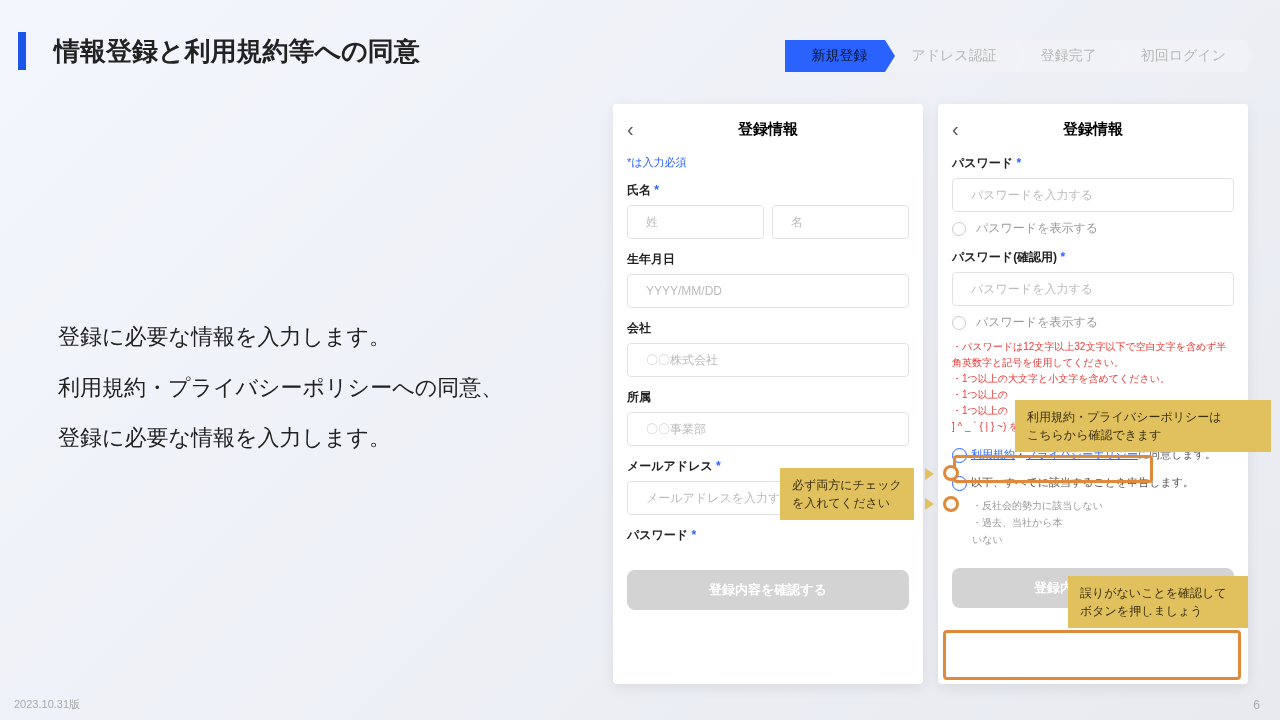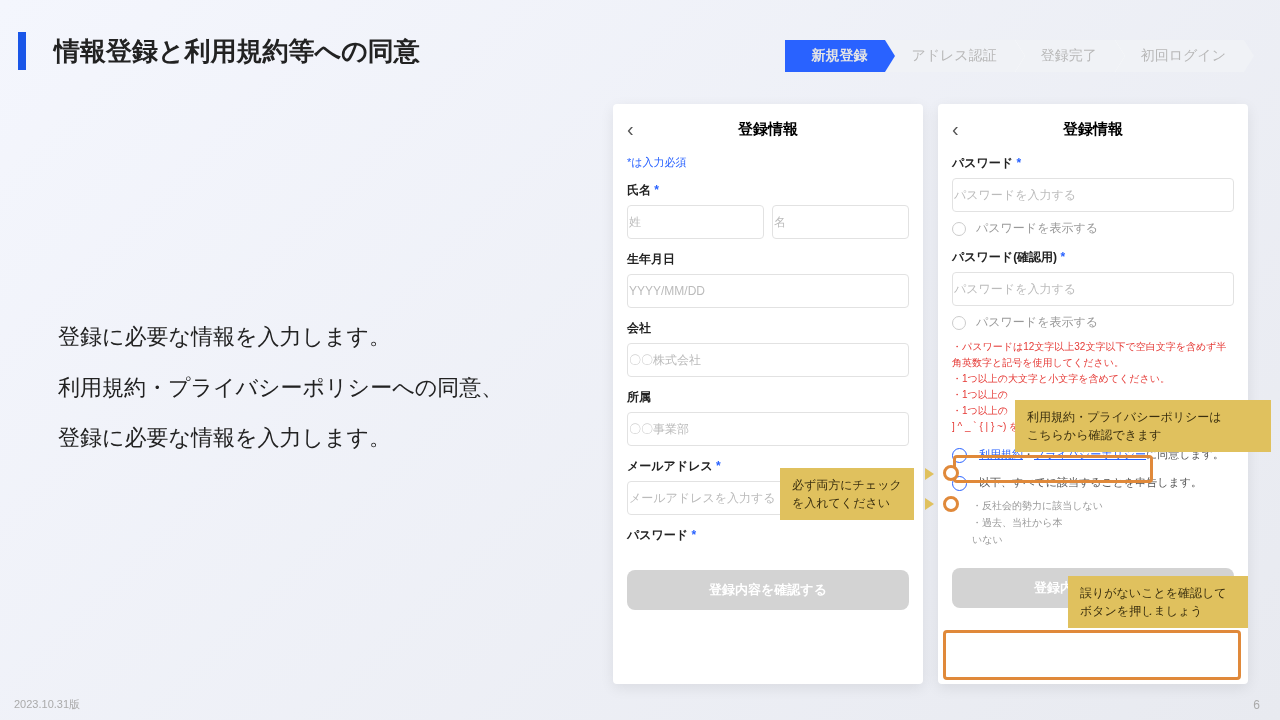--- a/index.html
+++ b/index.html
@@ -2,44 +2,44 @@
 <html><head>
 <meta charset="utf-8">
 <style>
 *{box-sizing:border-box;margin:0;padding:0;font-family:"Hiragino Sans","Meiryo",sans-serif}
 body{width:1280px;height:720px;background:linear-gradient(135deg,#f4f6fd 0%,#e8eaf0 100%);position:relative;overflow:hidden}
 .header{display:flex;align-items:center;padding:32px 0 0 18px}
 .accent-bar{width:8px;height:38px;background:#1a56e8;margin-right:28px}
 .title{font-size:26px;font-weight:600;color:#222}
 .steps{position:absolute;top:40px;right:36px;display:flex;gap:0}
 .step{position:relative;height:32px;display:flex;align-items:center;padding:0 18px 0 26px;font-size:14px;background:#f0f2f6;color:#b8b8b8}
-.step.active{background:#2962ff;color:#e5e5e5;font-weight:700}
+.step.active{background:#2962ff;color:#0f172a;font-weight:400}
 .step::after{content:"";position:absolute;right:-10px;top:0;border-top:16px solid transparent;border-bottom:16px solid transparent;border-left:10px solid #f0f2f6;z-index:1}
 .step::before{content:"";position:absolute;left:0;top:0;border-top:16px solid transparent;border-bottom:16px solid transparent;border-left:10px solid #fff}
 .step:first-child::before{display:none}
 .step.active::after{border-left-color:#2962ff}
 .body-text{position:absolute;left:58px;top:312px;font-size:22px;line-height:2.3;color:#222}
 .phone{position:absolute;top:104px;width:310px;height:580px;background:#fff;border-radius:4px;box-shadow:0 4px 14px rgba(0,0,0,.08);padding:16px 14px;overflow:hidden}
 .phone.left{left:613px}
 .phone.right{left:938px}
 .phone-head{display:flex;align-items:center;justify-content:center;position:relative;margin-bottom:16px}
 .back{position:absolute;left:0;font-size:20px;color:#555;cursor:pointer}
 .phone-title{font-size:15px;font-weight:700}
 .req-note{text-align:left;font-size:11px;color:#2962ff;margin-bottom:6px}
 .flabel{font-size:12px;font-weight:700;color:#222;margin:12px 0 6px}
 .flabel .ast{color:#2962ff}
-.finput{width:100%;height:34px;border:1px solid #e2e2e2;border-radius:4px;padding:0 1px;font-size:12px;color:#b91c1c}
+.finput{width:100%;height:34px;border:1px solid #e2e2e2;border-radius:4px;padding:0 18px;font-size:12px;color:#b91c1c}
 .finput::placeholder{color:#bbb}
 .row2{display:flex;gap:8px}
 .row2 .finput{flex:1}
 .btn-confirm{width:100%;height:40px;background:#d3d3d3;color:#fff;border:none;border-radius:8px;font-size:13px;font-weight:600;margin-top:20px}
 .radio-row{display:flex;align-items:center;gap:10px;font-size:12px;color:#999;margin-top:8px}
 .circle{width:14px;height:14px;border:1.5px solid #ccc;border-radius:50%}
 .pw-rules{font-size:10px;color:#e53935;line-height:1.6;margin-top:8px}
-.consent{display:flex;align-items:flex-start;gap:12px;font-size:11px;color:#555;margin-top:12px}
+.consent{display:flex;align-items:flex-start;gap:4px;font-size:11px;color:#555;margin-top:12px}
 .consent .circle{flex-shrink:0;border-color:#2962ff;width:15px;height:15px;margin-top:1px}
 .consent a{color:#2962ff;text-decoration:underline}
 .sublist{font-size:10px;color:#999;margin:6px 0 0 20px;line-height:1.7}
 .callout{position:absolute;background:#e0c15e;color:#3a2f0f;font-size:12px;padding:8px 12px;line-height:1.5;z-index:5}
 .co1{left:780px;top:468px}
 .co2{left:1015px;top:400px;width:256px}
 .co3{left:1068px;top:576px;width:180px}
 .arrow-r{position:absolute;width:0;height:0;border-top:6px solid transparent;border-bottom:6px solid transparent;border-left:9px solid #e0c15e;z-index:5}
 .ar1{left:925px;top:468px}
 .ar2{left:925px;top:498px}

